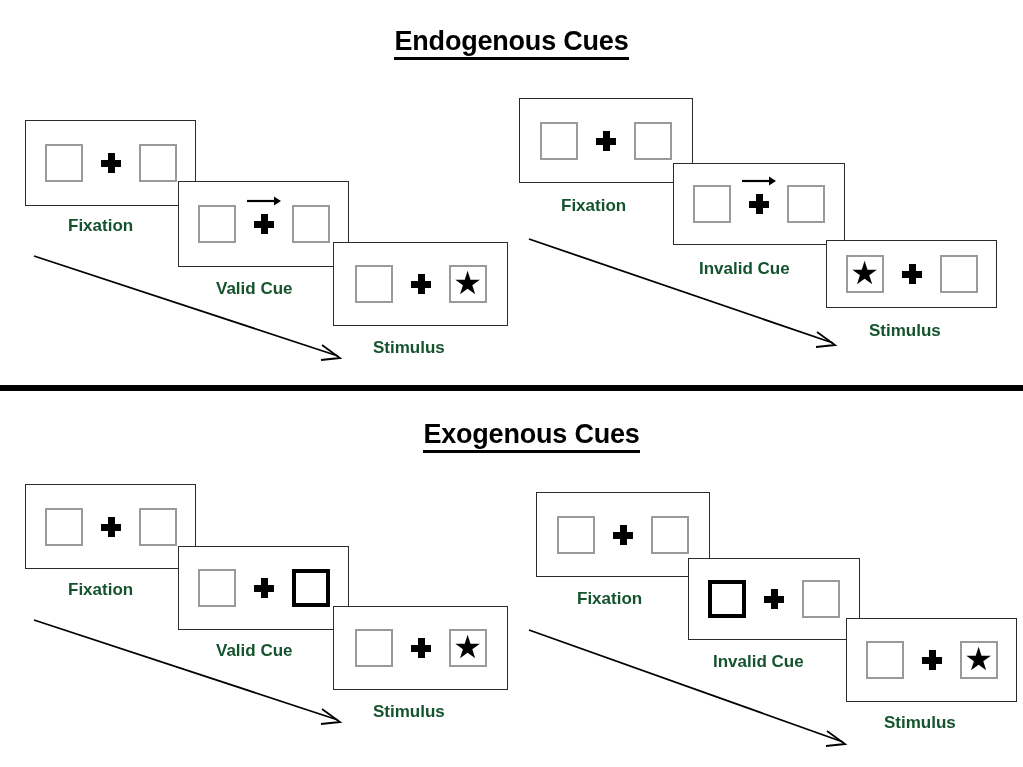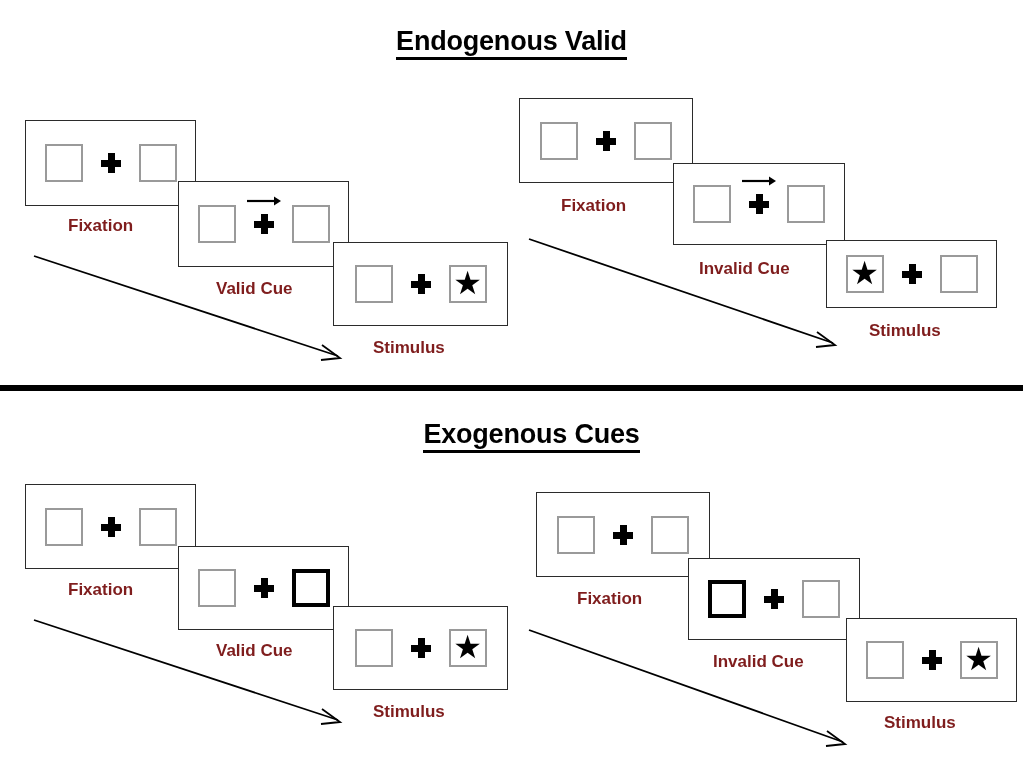--- a/index.html
+++ b/index.html
@@ -125,37 +125,37 @@
     width: 36px;
     height: 12px;
   }
 
   
   .caption {
     position: absolute;
     font-size: 17px;
     font-weight: bold;
     white-space: nowrap;
-    color: #7f1d1d;
+    color: #14532d;
   }
 
   
   .flow-arrow {
     position: absolute;
     overflow: visible;
     pointer-events: none;
   }
 </style>
 </head>
 <body>
 
 <div id="stage">
 
   <div class="section-title" style="top:26px;">
-    <span>Endogenous Valid</span>
+    <span>Endogenous Cues</span>
   </div>
 
   <div class="panel" style="left:25px; top:120px; width:171px; height:86px;">
     <div class="panel-inner">
       <div class="sq"></div>
       <div class="center-col">
         <div class="cross"></div>
       </div>
       <div class="sq"></div>
     </div>

